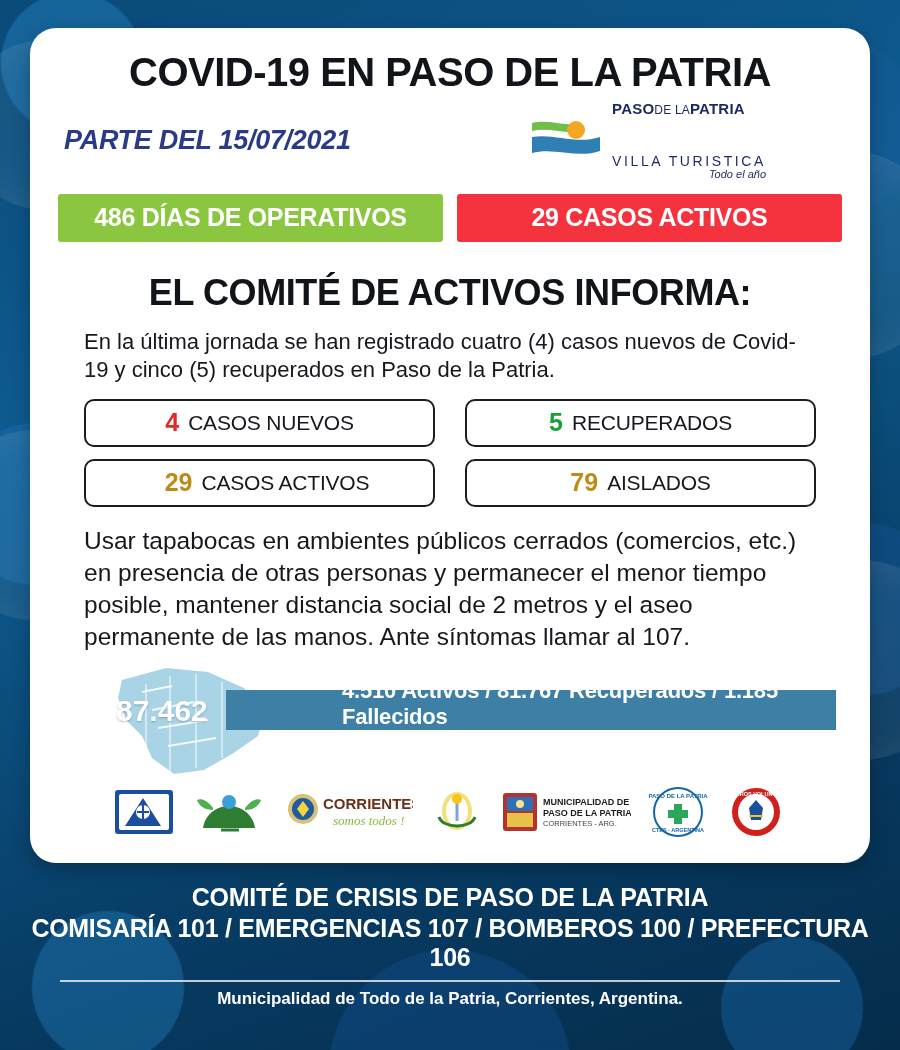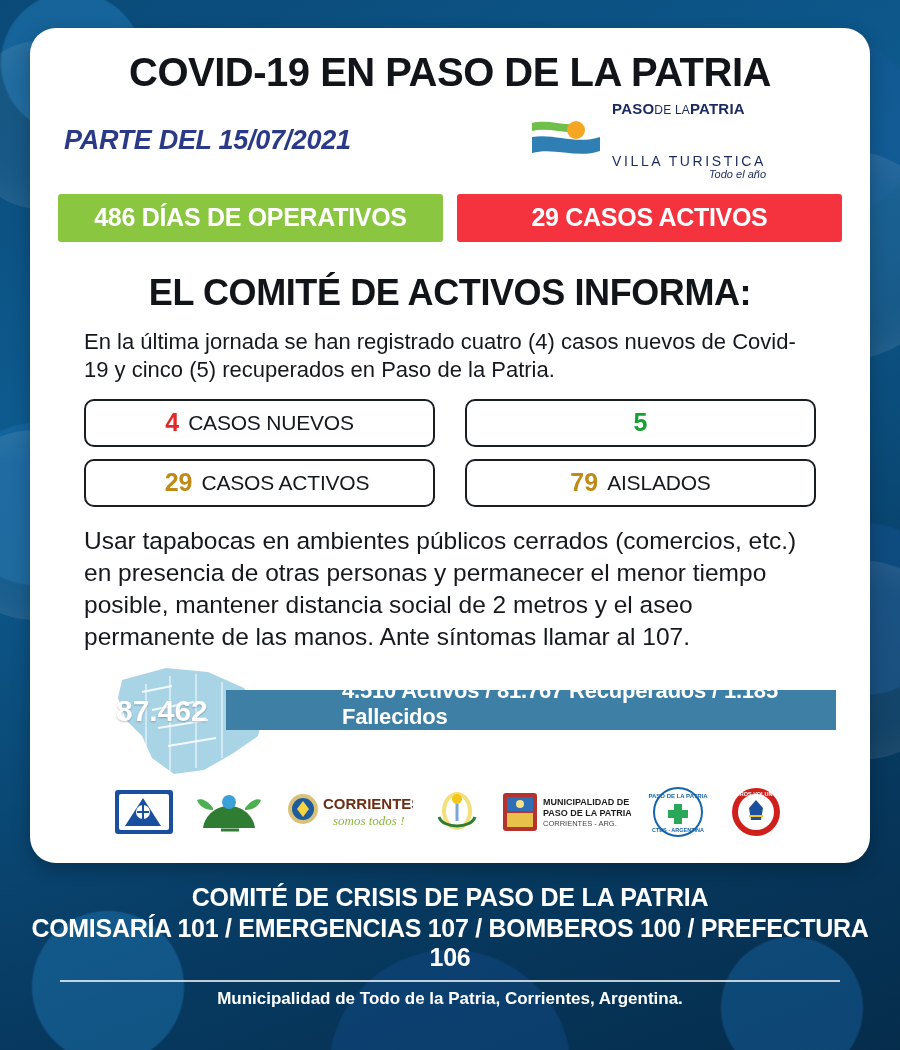--- a/index.html
+++ b/index.html
@@ -253,20 +253,21 @@
 
     <div class="body-text">En la última jornada se han registrado cuatro (4) casos nuevos de Covid-19 y cinco (5) recuperados en Paso de la Patria.</div>
 
     <div class="stats">
       <div class="stat-box">
         <span class="stat-num n-red">4</span>
         <span class="stat-label">CASOS NUEVOS</span>
       </div>
       <div class="stat-box">
         <span class="stat-num n-green">5</span>
+        <span class="stat-label">RECUPERADOS</span>
       </div>
       <div class="stat-box">
         <span class="stat-num n-orange">29</span>
         <span class="stat-label">CASOS ACTIVOS</span>
       </div>
       <div class="stat-box">
         <span class="stat-num n-orange2">79</span>
         <span class="stat-label">AISLADOS</span>
       </div>
     </div>

